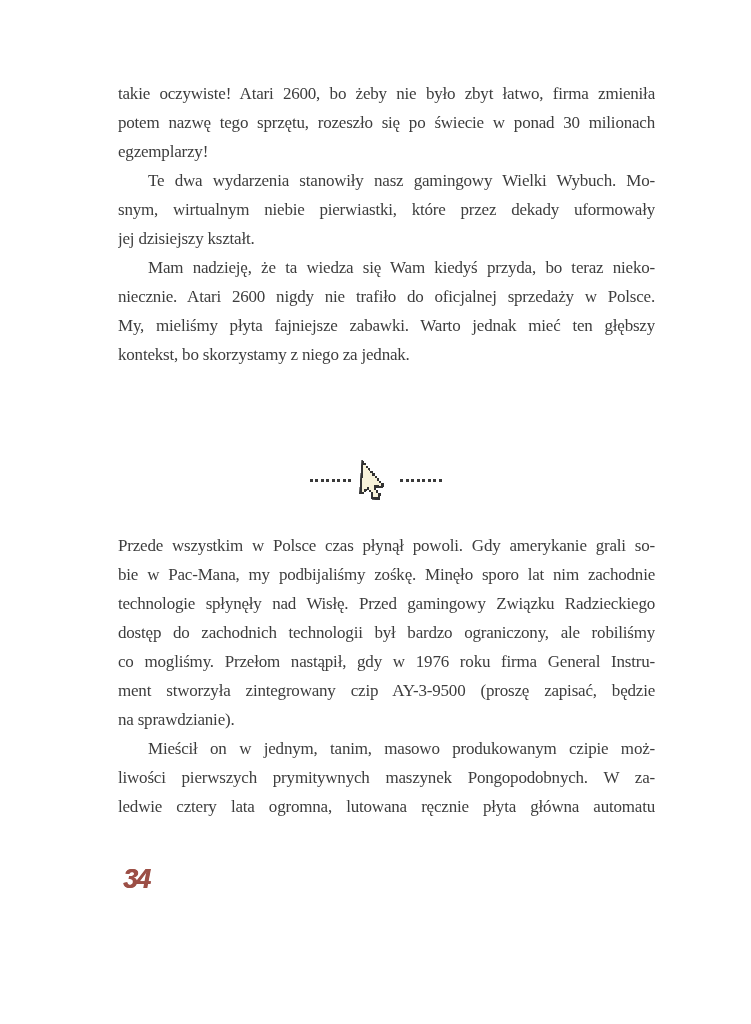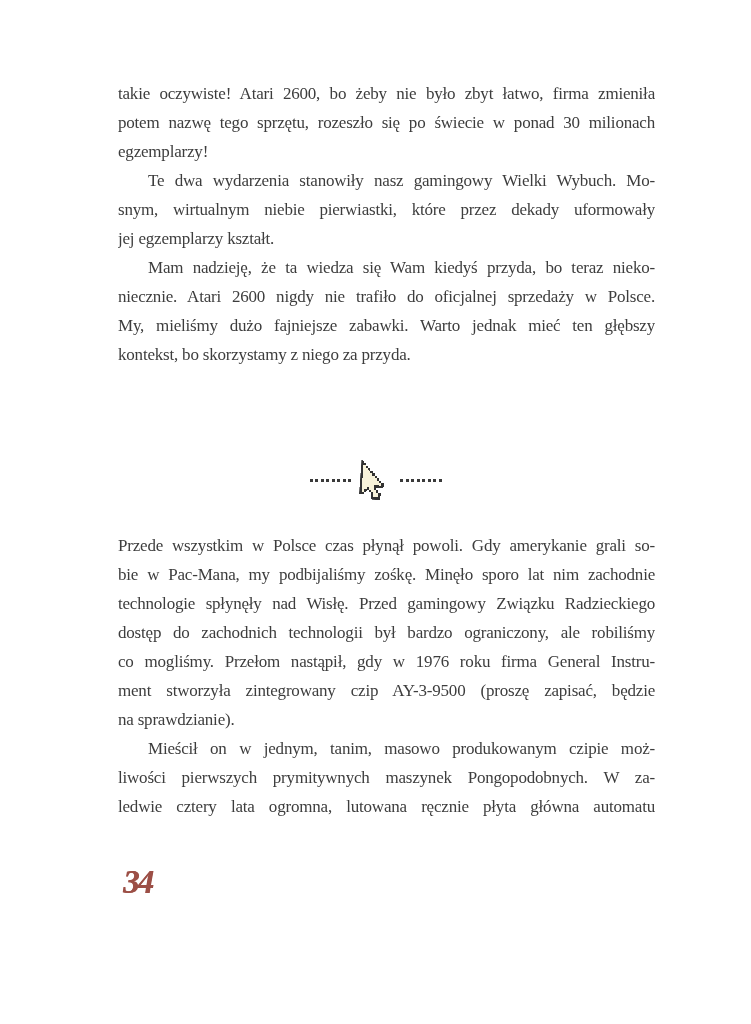--- a/index.html
+++ b/index.html
@@ -35,43 +35,43 @@
   .separator{
     position:absolute;top:456px;left:0;width:751px;height:48px;
     display:flex;justify-content:center;align-items:center;gap:9px;
   }
   .dots{display:flex;gap:2.5px;align-items:center;}
   .dots i{display:block;width:3px;height:3px;background:#3a3a3a;}
   .cursor-wrap{display:block;}
   .cursor-wrap svg{display:block;transform:rotate(4deg);}
   .page-number{
     position:absolute;left:123px;top:864px;
-    font-family:Liberation Serif, serif;
+    font-family:Liberation Sans, sans-serif;
     font-weight:bold;font-style:italic;
-    font-size:33px;letter-spacing:-2px;
+    font-size:27px;letter-spacing:-2px;
     color:var(--accent);
     text-shadow:0.5px 0 0 var(--accent);
   }
 </style>
 </head>
 <body>
 
 <div class="page">
 
   <section class="block block-upper">
       <div class="line"><span>takie oczywiste! Atari 2600, bo żeby nie było zbyt łatwo, firma zmieniła</span></div>
       <div class="line"><span>potem nazwę tego sprzętu, rozeszło się po świecie w ponad 30 milionach</span></div>
       <div class="line last"><span>egzemplarzy!</span></div>
       <div class="line indent"><span>Te dwa wydarzenia stanowiły nasz gamingowy Wielki Wybuch. Mo-</span></div>
       <div class="line"><span>snym, wirtualnym niebie pierwiastki, które przez dekady uformowały</span></div>
-      <div class="line last"><span>jej egzemplarzy kształt.</span></div>
+      <div class="line last"><span>jej dzisiejszy kształt.</span></div>
       <div class="line indent"><span>Mam nadzieję, że ta wiedza się Wam kiedyś przyda, bo teraz nieko-</span></div>
       <div class="line"><span>niecznie. Atari 2600 nigdy nie trafiło do oficjalnej sprzedaży w Polsce.</span></div>
-      <div class="line"><span>My, mieliśmy dużo fajniejsze zabawki. Warto jednak mieć ten głębszy</span></div>
-      <div class="line last"><span>kontekst, bo skorzystamy z niego za przyda.</span></div>
+      <div class="line"><span>My, mieliśmy płyta fajniejsze zabawki. Warto jednak mieć ten głębszy</span></div>
+      <div class="line last"><span>kontekst, bo skorzystamy z niego za jednak.</span></div>
     </section>
 
   <div class="separator">
     <span class="dots">
         <i style="background: rgb(58, 58, 58);"></i>
         <i style="background: rgb(58, 58, 58);"></i>
         <i style="background: rgb(58, 58, 58);"></i>
         <i style="background: rgb(58, 58, 58);"></i>
         <i style="background: rgb(58, 58, 58);"></i>
         <i style="background: rgb(58, 58, 58);"></i>

